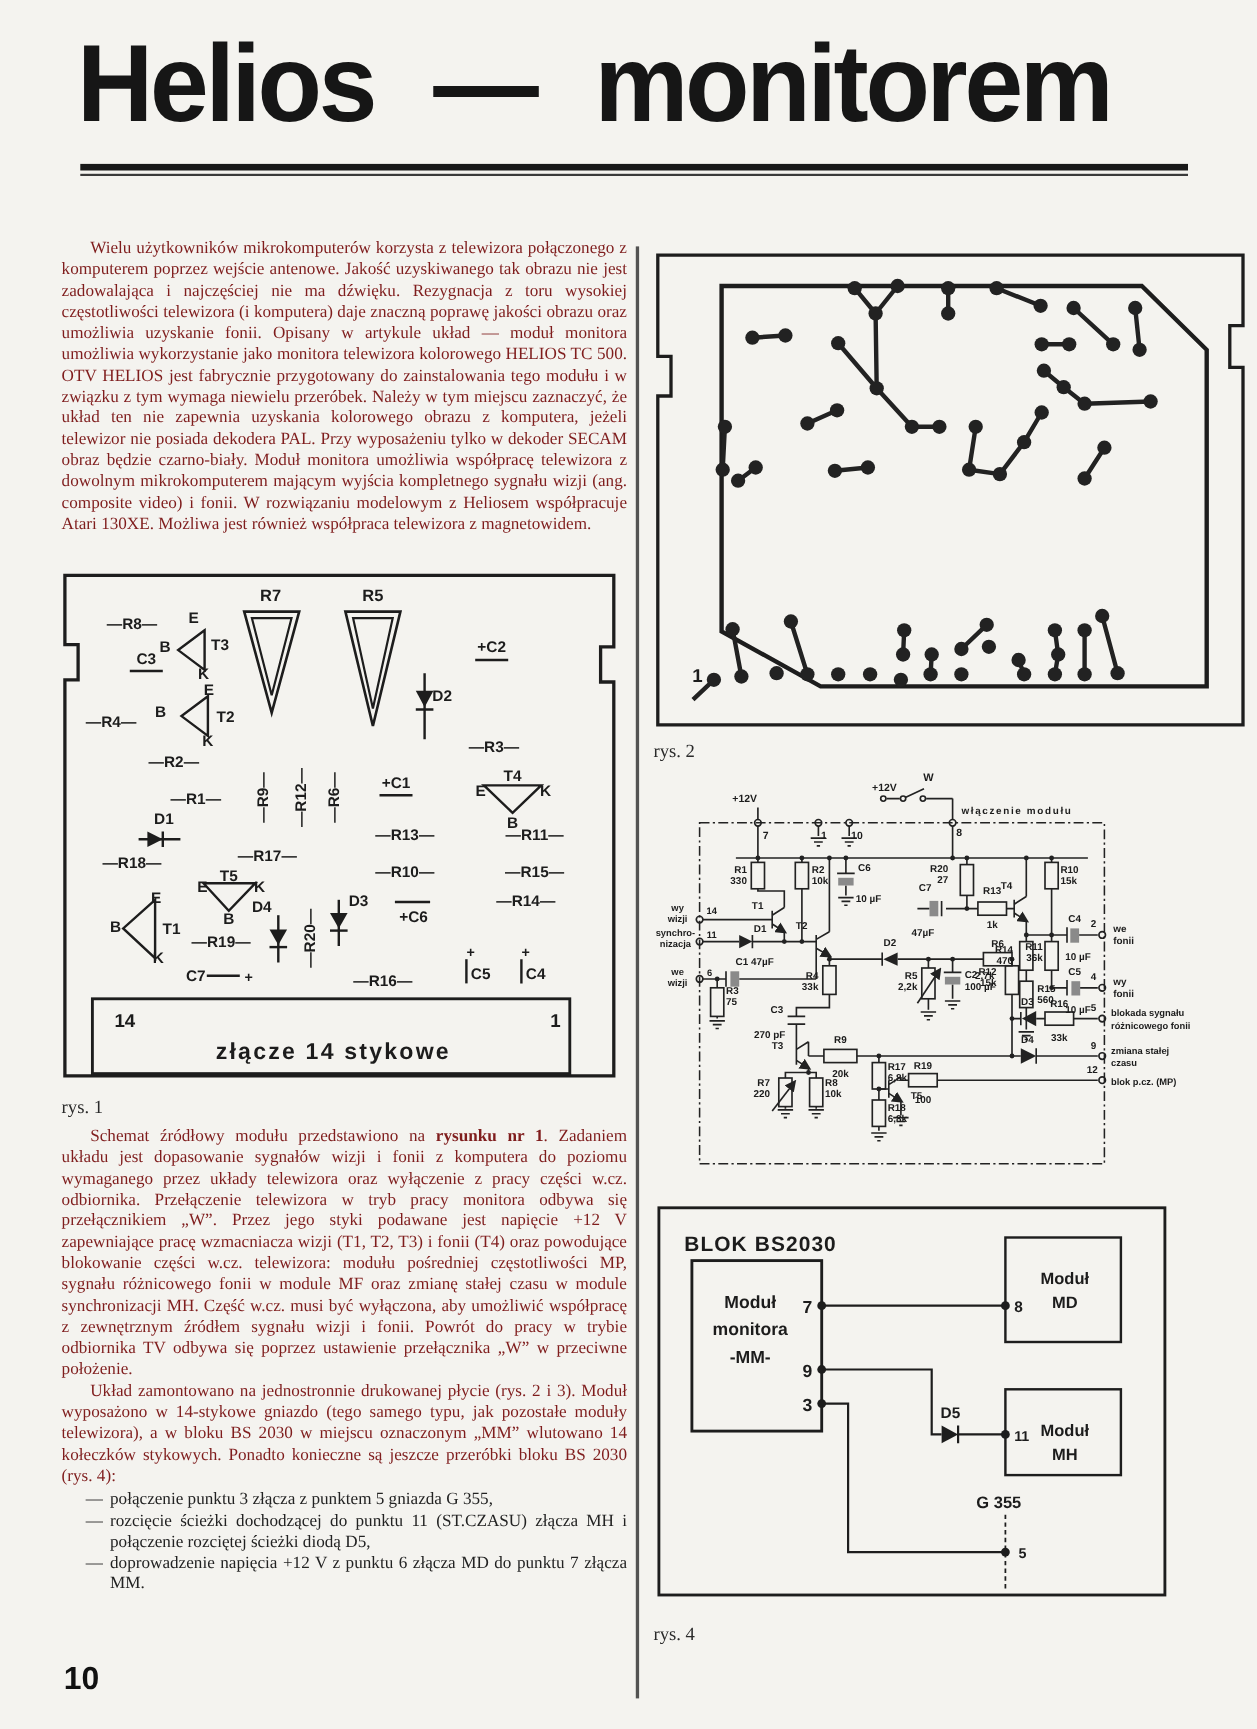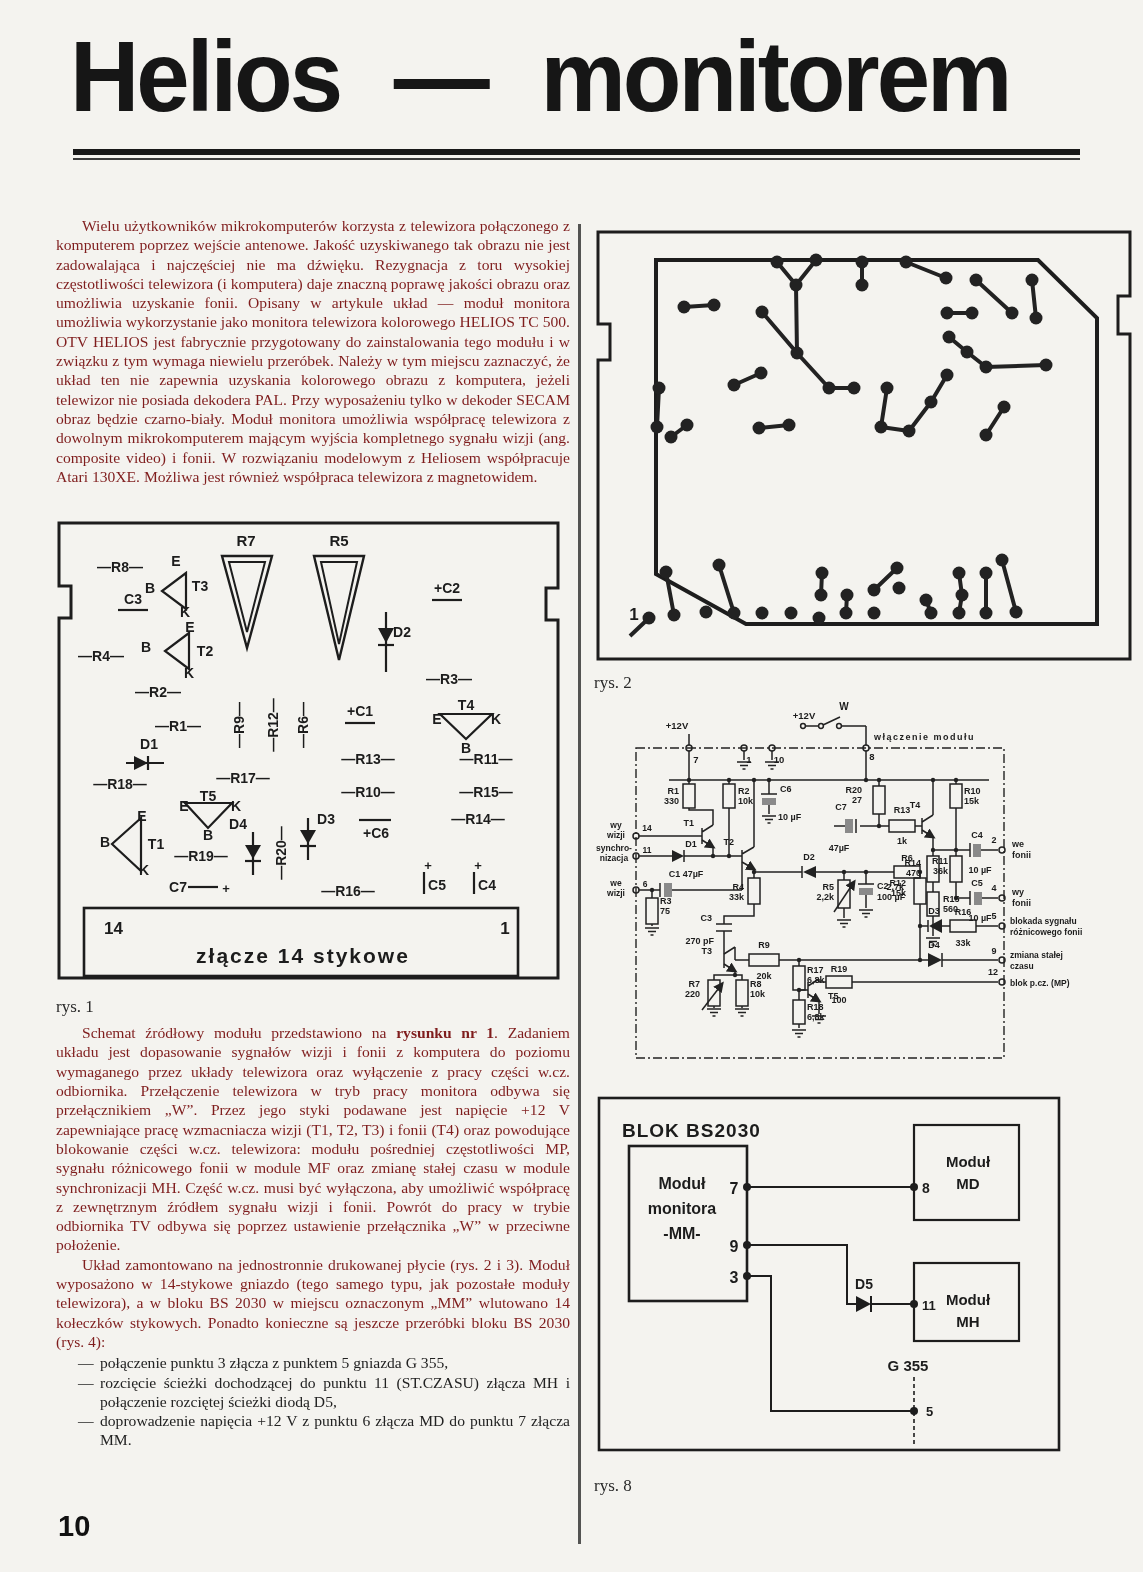--- a/index.html
+++ b/index.html
@@ -517,16 +517,16 @@
         <text x="374" y="96" font-size="15" text-anchor="middle">MD</text>
         <text x="328" y="100" font-size="14" text-anchor="start">8</text>
         <text x="374" y="212" font-size="15" text-anchor="middle">Moduł</text>
         <text x="374" y="234" font-size="15" text-anchor="middle">MH</text>
         <text x="328" y="217" font-size="13" text-anchor="start">11</text>
         <text x="270" y="196" font-size="14" text-anchor="middle">D5</text>
         <text x="314" y="278" font-size="15" text-anchor="middle">G 355</text>
         <text x="332" y="323" font-size="13" text-anchor="start">5</text>
       </g>
   </svg>
-  <p class="caption cap4">rys. 8</p>
+  <p class="caption cap4">rys. 4</p>
 </div>
 
 <div class="pagenum">10</div>
 
 </body></html>

